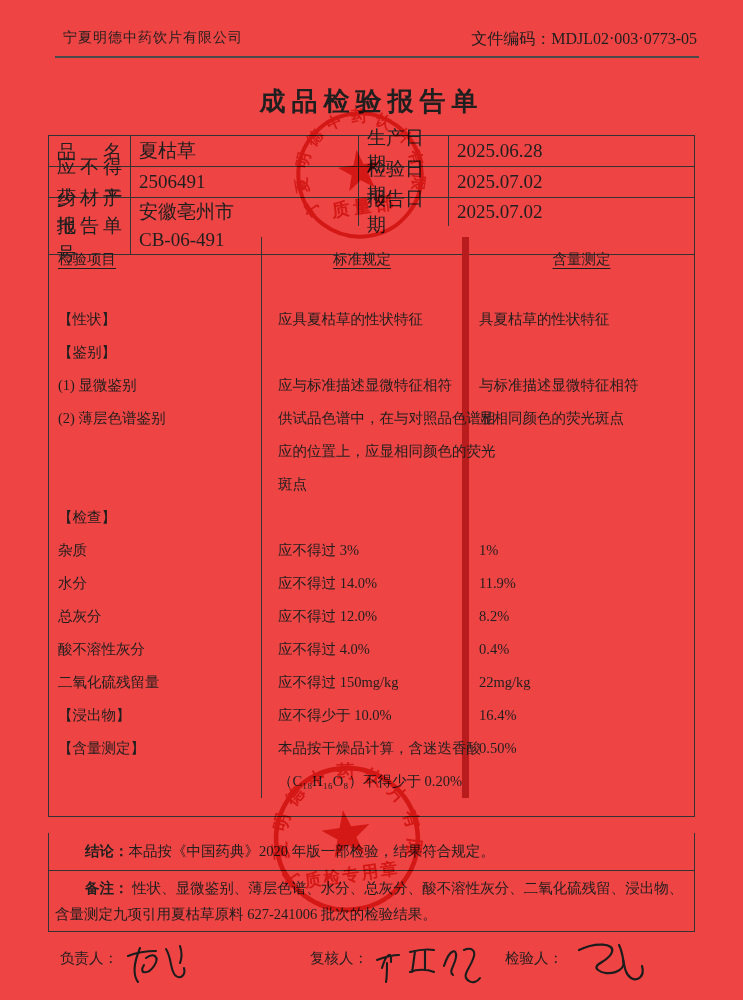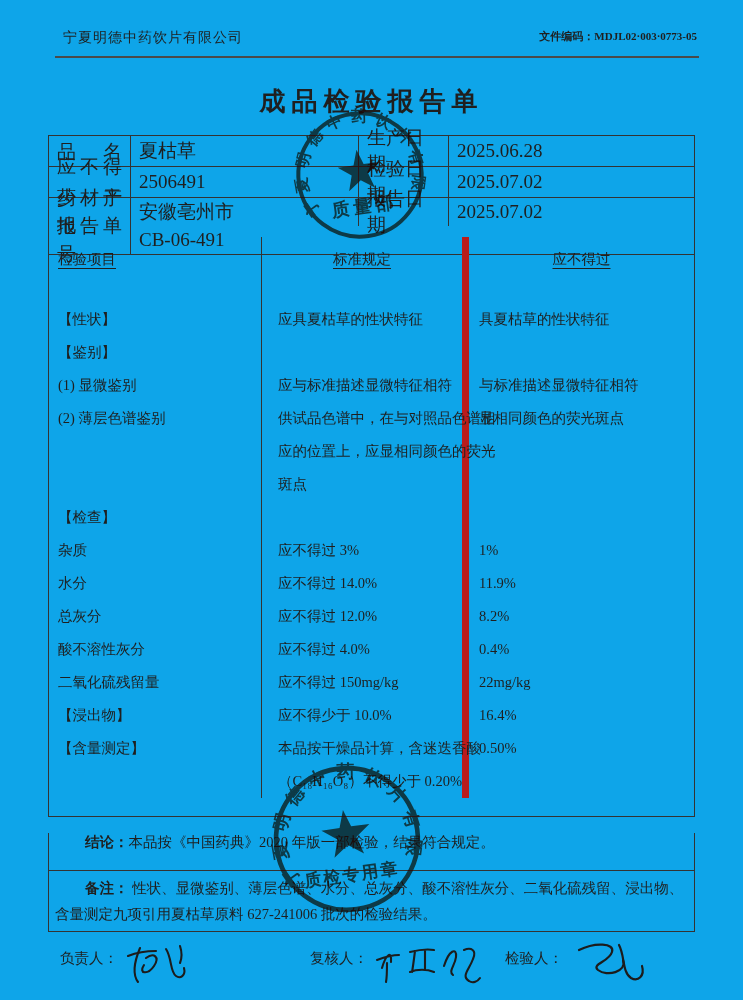--- a/index.html
+++ b/index.html
@@ -1,22 +1,22 @@
 <!DOCTYPE html>
 <html><head>
 <meta charset="utf-8">
 <style>
   html,body{margin:0;padding:0;background:#fff;}
   .page{
-    position:relative;width:743px;height:1000px;background:#0ea5e9;overflow:hidden;
+    position:relative;width:743px;height:1000px;background:#ef4444;overflow:hidden;
     font-family:"Liberation Serif","DejaVu Serif",serif;color:#1f1f1f;
   }
   
   .hdr-company{position:absolute;left:63px;top:29px;font-size:14px;letter-spacing:1px;}
-  .hdr-code{position:absolute;right:46px;top:29px;font-size:11px;font-weight:bold;}
+  .hdr-code{position:absolute;right:46px;top:29px;font-size:16px;}
   .hdr-rule{position:absolute;left:55px;top:56px;width:644px;height:2px;background:#4a4a4a;}
   
   .title{position:absolute;left:0;top:84px;width:100%;text-align:center;
     font-size:26px;font-weight:bold;letter-spacing:6px;}
   
   .info{position:absolute;left:48px;top:135px;width:647px;box-sizing:border-box;
     border:1px solid #333;display:grid;grid-template-columns:82px 228px 90px 1fr;
     font-size:19px;}
   .info .cell{box-sizing:border-box;padding:0 8px;display:flex;align-items:center;}
   .info .br{border-right:1px solid #333;}
@@ -36,21 +36,21 @@
   .mc.c1{border-right:1px solid #333;padding-left:9px;}
   .mc.c2{border-right:7px solid #b91c1c;padding-left:16px;}
   .mc.c3{padding-left:10px;}
   .mc .ln{line-height:33px;white-space:nowrap;}
   .mhead{min-height:66px;padding-top:12px;}
   .mhead .ht{line-height:20px;text-decoration:underline;text-underline-offset:4px;}
   .mhead.c2,.mhead.c3{text-align:center;padding-left:0;}
   
   .foot{position:absolute;left:48px;top:833px;width:647px;box-sizing:border-box;
     border:1px solid #333;border-top:none;font-size:14.5px;}
-  .foot .row1{height:38px;border-bottom:1px solid #333;display:flex;padding-left:36px;box-sizing:border-box;}
+  .foot .row1{height:38px;border-bottom:1px solid #333;display:flex;align-items:center;padding-left:36px;box-sizing:border-box;}
   .foot .row2{min-height:55px;padding:4px 8px 4px 6px;box-sizing:border-box;line-height:26px;}
   .blab{font-weight:bold;}
   .remark-l1{padding-left:30px;}
   
   .signs{position:absolute;left:48px;top:938px;width:647px;height:60px;font-size:14.5px;}
   .sg{position:absolute;display:flex;align-items:flex-start;}
   .sg .lab{line-height:40px;}
   .sg svg{margin-left:4px;}
   .sg1{left:12px;top:0;}
   .sg2{left:262px;top:0;}
@@ -97,21 +97,21 @@
     <div class="cell br h28">
         <span class="jl28" style="width:100%">报告单号</span>
       </div>
     <div class="cell span3 h28">CB-06-491</div>
   </div>
 
   <div class="mtable">
     <div class="mrow">
       <div class="mc c1 mhead"><span class="ht">检验项目</span></div>
       <div class="mc c2 mhead"><span class="ht">标准规定</span></div>
-      <div class="mc c3 mhead"><span class="ht">应不得过</span></div>
+      <div class="mc c3 mhead"><span class="ht">含量测定</span></div>
     </div>
 
     <div class="mrow">
       <div class="mc c1">
           <div class="ln">【性状】</div>
         </div>
       <div class="mc c2">
           <div class="ln">应具夏枯草的性状特征</div>
         </div>
       <div class="mc c3">

